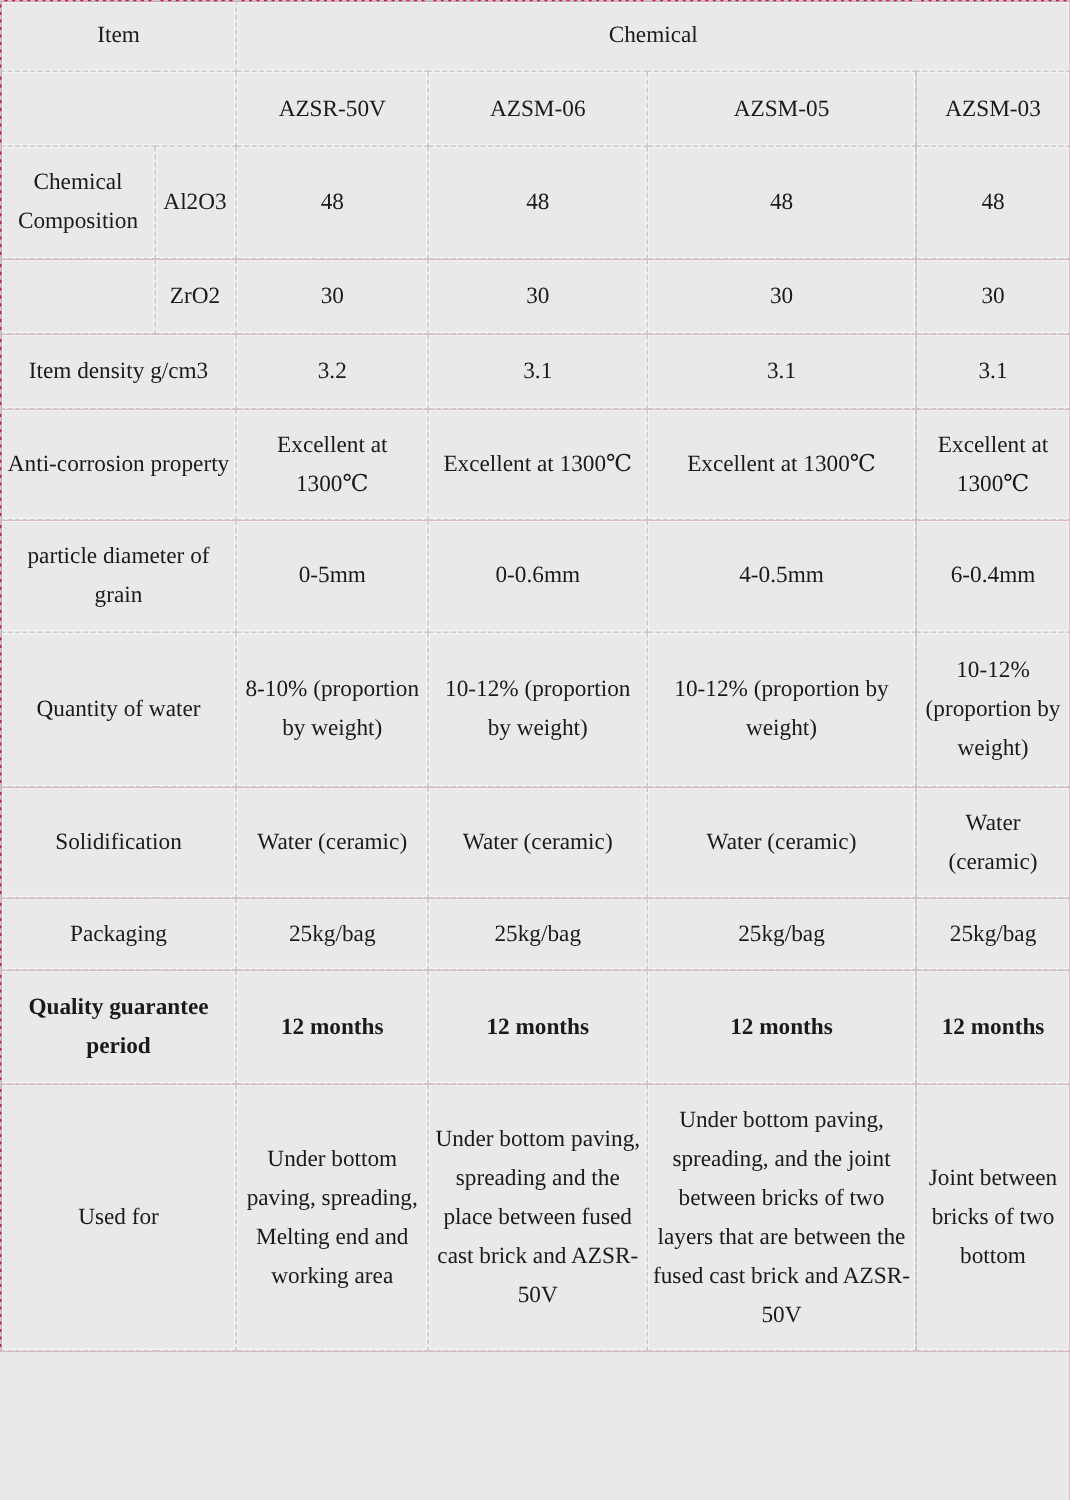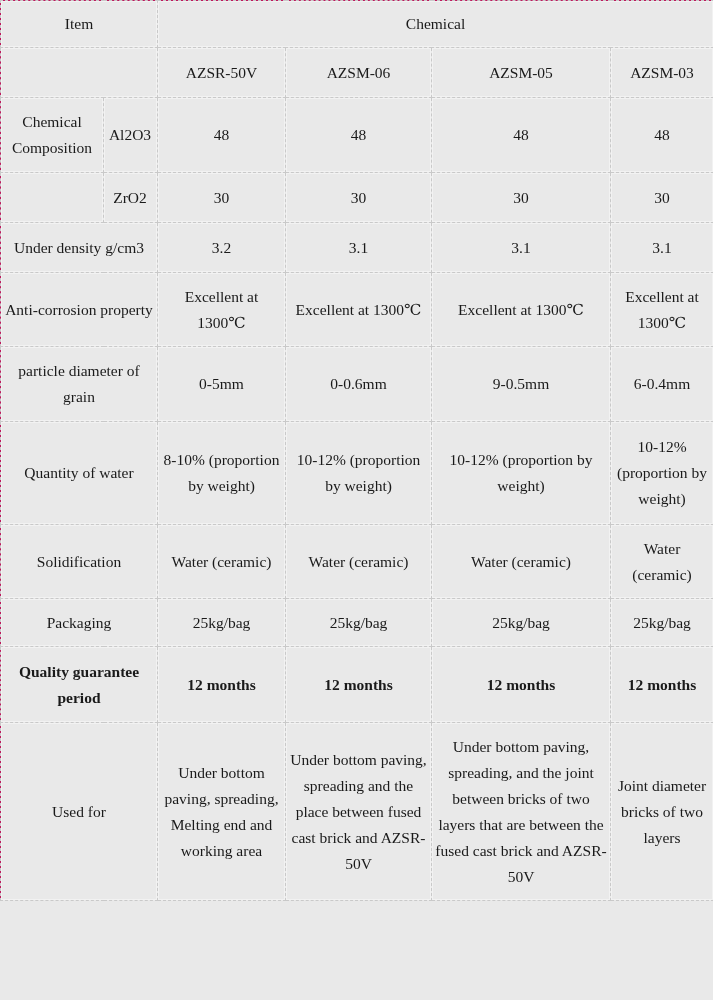--- a/index.html
+++ b/index.html
@@ -70,38 +70,38 @@
     </tr>
     <tr class="r-chem">
       <td></td>
       <td class="right">ZrO2</td>
       <td>30</td>
       <td>30</td>
       <td>30</td>
       <td>30</td>
     </tr>
     <tr class="r-bulk">
-      <td colspan="2">Under density g/cm3</td>
+      <td colspan="2">Item density g/cm3</td>
       <td>3.2</td>
       <td>3.1</td>
       <td>3.1</td>
       <td>3.1</td>
     </tr>
     <tr class="r-anti">
       <td colspan="2">Anti-corrosion property</td>
       <td>Excellent at 1300℃</td>
       <td>Excellent at 1300℃</td>
       <td>Excellent at 1300℃</td>
       <td>Excellent at 1300℃</td>
     </tr>
     <tr class="r-part">
       <td colspan="2">particle diameter of grain</td>
       <td>0-5mm</td>
       <td>0-0.6mm</td>
-      <td>9-0.5mm</td>
+      <td>4-0.5mm</td>
       <td>6-0.4mm</td>
     </tr>
     <tr class="r-water">
       <td colspan="2">Quantity of water</td>
       <td>8-10% (proportion by weight)</td>
       <td>10-12% (proportion by weight)</td>
       <td>10-12% (proportion by weight)</td>
       <td>10-12% (proportion by weight)</td>
     </tr>
     <tr class="r-solid">
@@ -123,16 +123,16 @@
       <td>12 months</td>
       <td>12 months</td>
       <td>12 months</td>
       <td>12 months</td>
     </tr>
     <tr class="r-used">
       <td colspan="2">Used for</td>
       <td>Under bottom paving, spreading, Melting end and working area</td>
       <td>Under bottom paving, spreading and the place between fused cast brick and AZSR-50V</td>
       <td>Under bottom paving, spreading, and the joint between bricks of two layers that are between the fused cast brick and AZSR-50V</td>
-      <td>Joint diameter bricks of two layers</td>
+      <td>Joint between bricks of two bottom</td>
     </tr>
   </tbody>
 </table>
 
 </body></html>

